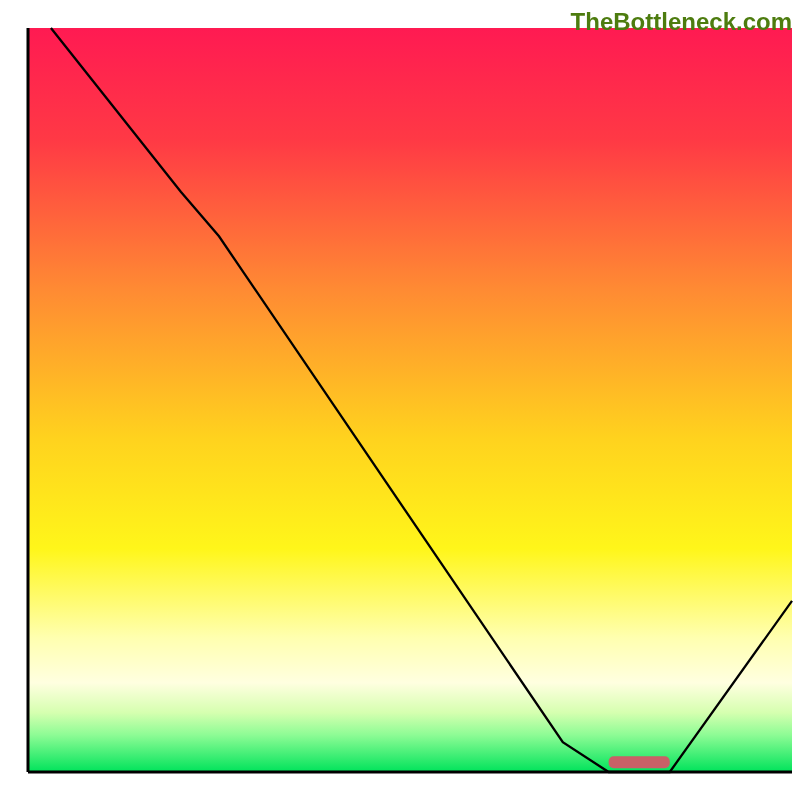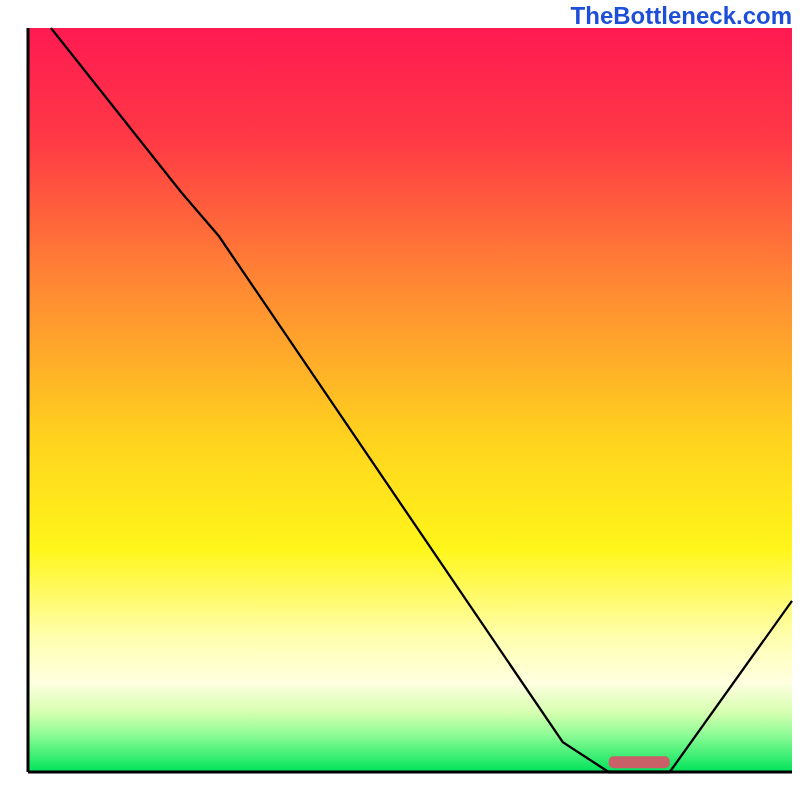--- a/index.html
+++ b/index.html
@@ -10,26 +10,26 @@
     background: #ffffff;
     overflow: hidden;
   }
   .chart-container {
     position: relative;
     width: 800px;
     height: 800px;
   }
   .watermark {
     position: absolute;
-    top: 2px;
+    top: 8px;
     right: 8px;
     font-family: Arial, Helvetica, sans-serif;
     font-size: 24px;
     font-weight: bold;
-    color: #1d4ed8;
+    color: #4d7c0f;
     z-index: 10;
   }
   svg.plot {
     position: absolute;
     top: 0;
     left: 0;
   }
 </style>
 </head>
 <body>

